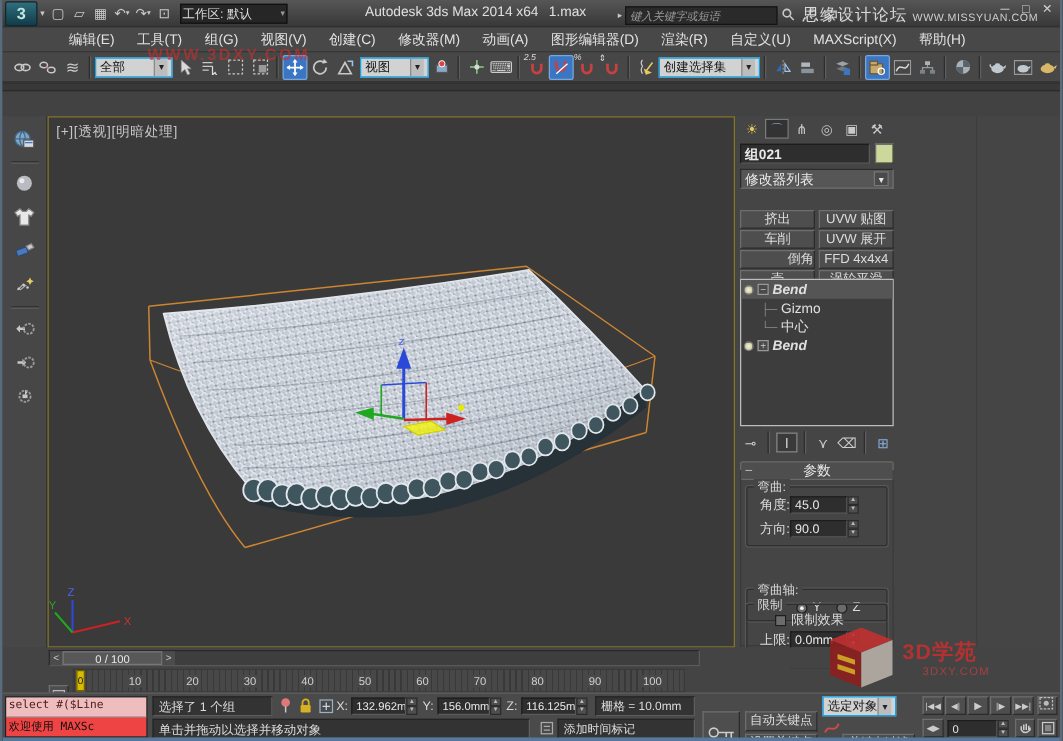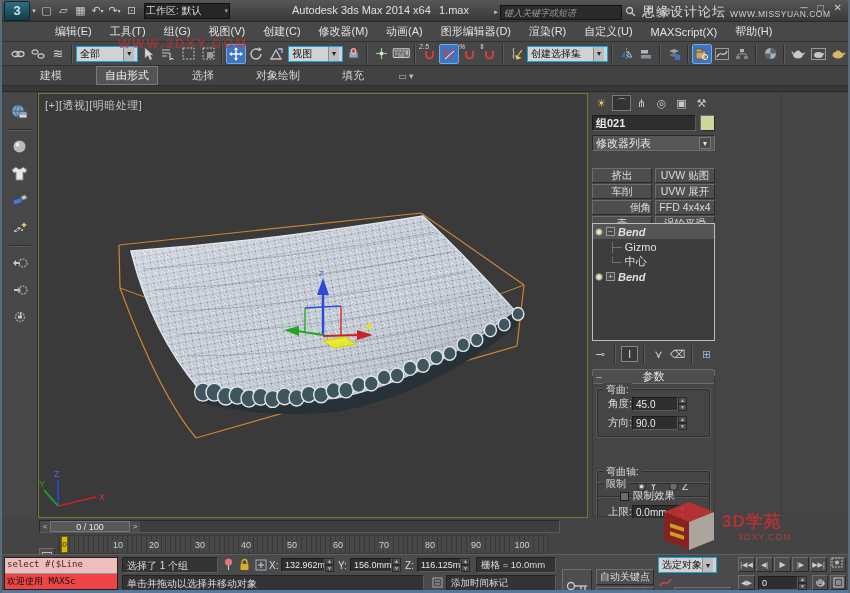--- a/index.html
+++ b/index.html
@@ -378,28 +378,20 @@
   <span class="ico">
     <svg width="15" height="11">
         <ellipse cx="7" cy="7" rx="5.5" ry="3.5" fill="#d8b868"></ellipse>
         <path d="M11.5,6 l3,-2 -1,3z" fill="#d8b868"></path>
         <ellipse cx="7" cy="3.5" rx="2" ry="1" fill="#d8b868"></ellipse>
       </svg>
   </span>
 </div>
 
 <div id="ribbon">
-  <div class="tabs">
-    <span class="rtab">建模</span>
-    <span class="rtab active">自由形式</span>
-    <span class="rtab">选择</span>
-    <span class="rtab">对象绘制</span>
-    <span class="rtab">填充</span>
-    <span style="color:#bbb;font-size:9px;">▭ ▾</span>
-  </div>
   <div class="strip"></div>
 </div>
 
 <div id="lefttool">
   <span class="ico">
     <svg width="17" height="15">
         <circle cx="7" cy="7" r="6" fill="#7fa8c8" stroke="#44688a"></circle>
         <path d="M1,7 H13 M7,1 C4,4 4,10 7,13 C10,10 10,4 7,1" fill="none" stroke="#44688a"></path>
         <rect x="8" y="8" width="8" height="6" fill="#d8dce0" stroke="#555"></rect>
         <line x1="9" y1="10" x2="15" y2="10" stroke="#3a76c4"></line>
@@ -686,21 +678,21 @@
 </div>
 <div id="trackrow">
   <span id="minicurve" class="ico btn3d">
     <svg width="10" height="9">
         <rect x="0.5" y="0.5" width="9" height="8" fill="none" stroke="#bbb"></rect>
         <path d="M2,6 C4,1 6,8 8,3" fill="none" stroke="#ccc"></path>
       </svg>
   </span>
   <div id="ruler">
     <span id="marker0">0</span>
-    <span class="rlab" style="left:59px;">10</span>
+    <span class="rlab" style="left:49px;">10</span>
     <span class="rlab" style="left:95px;">20</span>
     <span class="rlab" style="left:141px;">30</span>
     <span class="rlab" style="left:187px;">40</span>
     <span class="rlab" style="left:233px;">50</span>
     <span class="rlab" style="left:279px;">60</span>
     <span class="rlab" style="left:325px;">70</span>
     <span class="rlab" style="left:371px;">80</span>
     <span class="rlab" style="left:417px;">90</span>
     <span class="rlab" style="left:463px;">100</span>
   </div>

